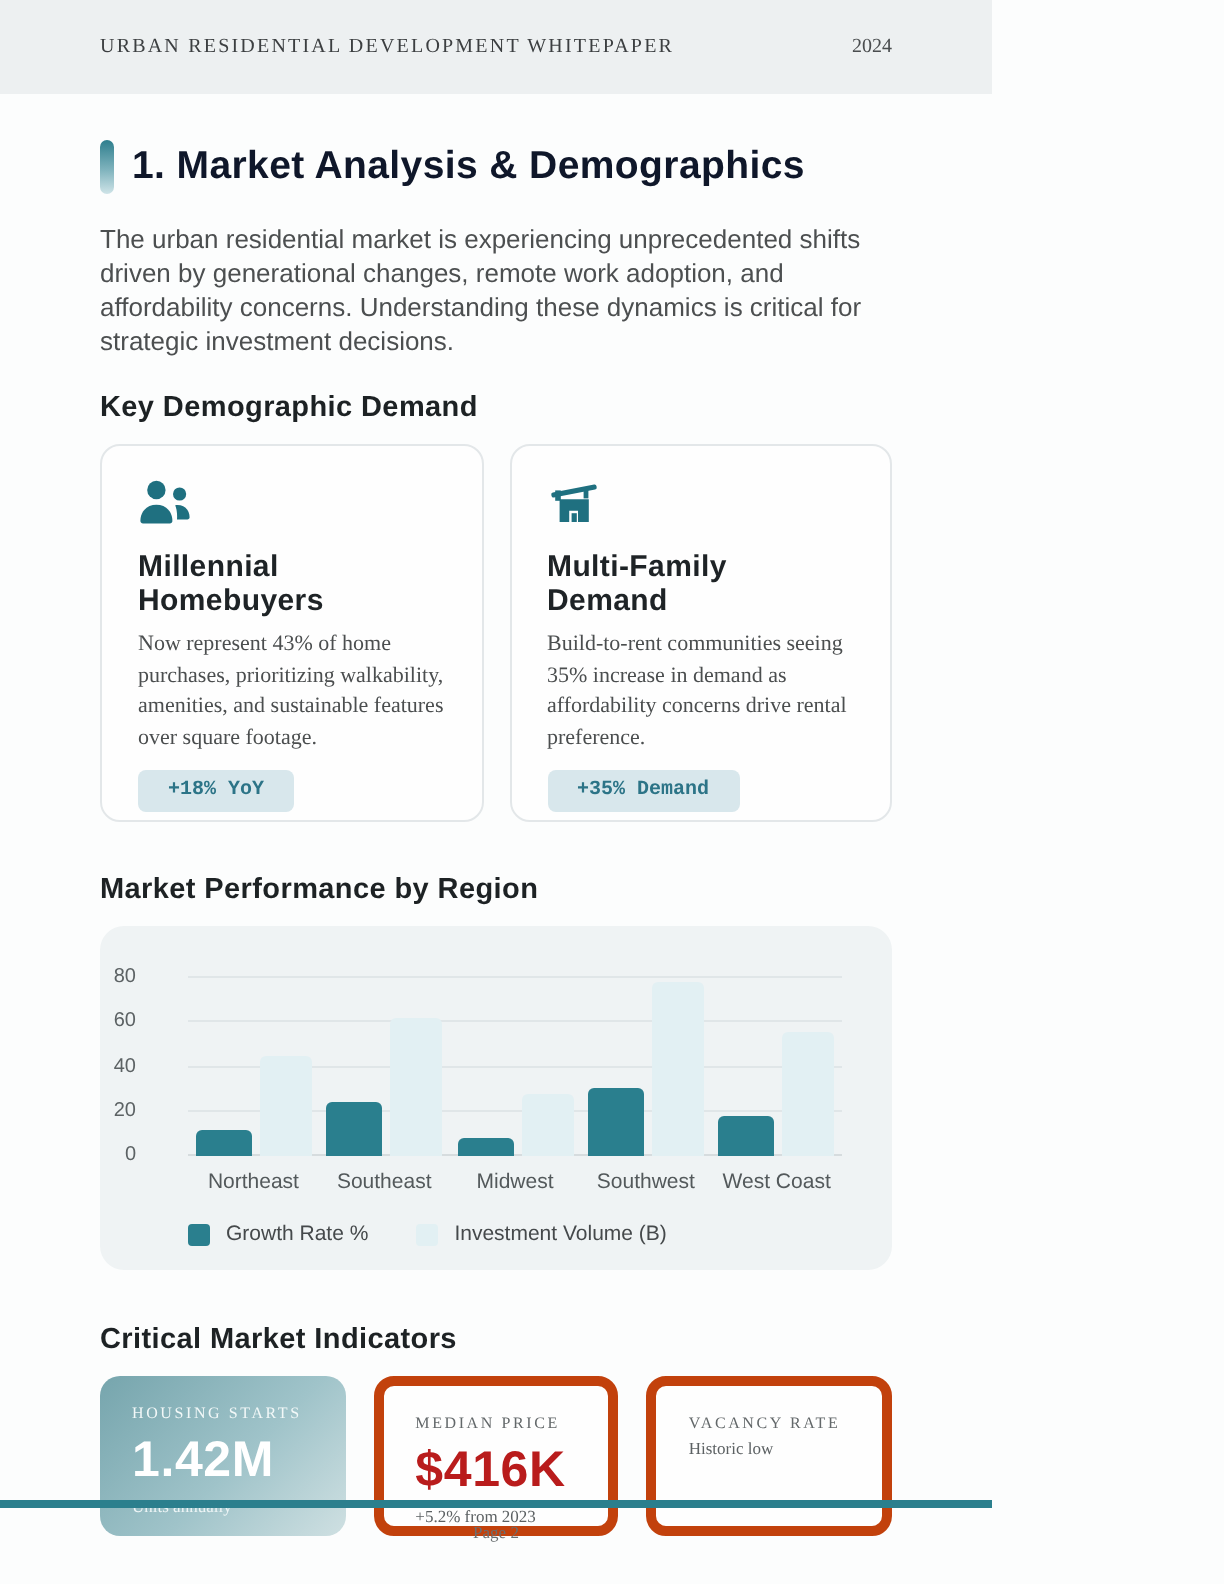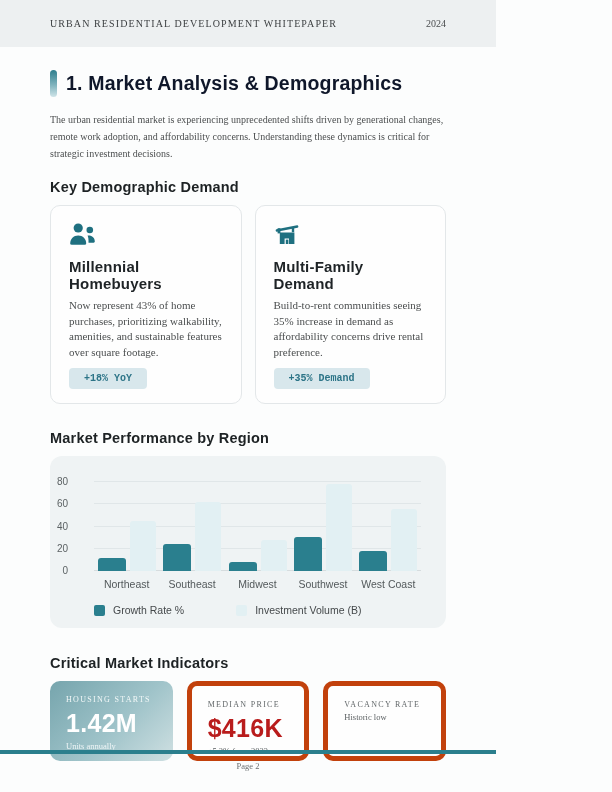--- a/index.html
+++ b/index.html
@@ -27,34 +27,34 @@
 
   
   .section-title-row { display:flex; align-items:center; gap:9px; margin-top:23px; }
   .accent-bar {
     width:7px; height:27px; border-radius:4px;
     background:linear-gradient(180deg,#2e7e8d 0%,#7fb3bd 55%,#cfe4e8 100%);
   }
   h1 { font-size:19.5px; font-weight:700; color:#0f172a; letter-spacing:.2px; }
 
   .intro {
-    margin-top:14px; font-family:Liberation Serif, serif;
-    font-size:10px; line-height:17px; color:#4c4f50; max-width:520px;
+    margin-top:14px; font-family:Liberation Sans, sans-serif;
+    font-size:13px; line-height:17px; color:#4c4f50; max-width:520px;
   }
 
   h2 { font-size:14.5px; font-weight:700; color:#1d2224; letter-spacing:.2px; }
   .h2-demo { margin-top:17px; }
   .h2-chart { margin-top:26px; }
   .h2-ind { margin-top:27px; }
 
   
   .demo-grid { display:grid; grid-template-columns:1fr 1fr; gap:13px; margin-top:10px; }
   .demo-card {
     background:#fefefe; border:1px solid #e3e7e9; border-radius:10px;
-    padding:16px 18px 14px 18px; min-height:143px;
+    padding:16px 18px 4px 18px; min-height:143px;
   }
   .demo-card .icon { display:block; height:24px; }
   .demo-card h3 { font-size:15px; font-weight:700; color:#1e2326; margin-top:12px; letter-spacing:.2px; }
   .demo-card p {
     font-family:"Liberation Serif","DejaVu Serif",serif; font-size:11px;
     line-height:15.5px; color:#4b4e4f; margin-top:6px;
   }
   .badge {
     display:inline-block; margin-top:8px; background:#d8e7ec; color:#2c7487;
     font-family:Liberation Mono, monospace; font-weight:700;
@@ -75,21 +75,21 @@
   .plot { position:relative; flex:1; height:89px; }
   .gridline { position:absolute; left:0; right:0; height:1px; background:#e0e6e8; }
   .gridline.base { background:#d6dcde; }
   .groups { position:absolute; inset:0; display:flex; }
   .group { flex:1; display:flex; align-items:flex-end; justify-content:center; gap:4px; }
   .bar { border-radius:3px 3px 0 0; }
   .bar.s0 { width:28px; }
   .bar.s1 { width:26px; }
   .x-labels { display:flex; margin-left:44px; margin-right:0; margin-top:7px; }
   .x-label { flex:1; text-align:center; font-size:10.5px; color:#53595b; }
-  .legend { display:flex; gap:52px; margin-left:44px; margin-top:14px; align-items:center; }
+  .legend { display:flex; gap:24px; margin-left:44px; margin-top:14px; align-items:center; }
   .legend-item { display:flex; align-items:center; gap:8px; font-size:10.5px; color:#45494b; }
   .swatch { width:11px; height:11px; border-radius:2px; display:inline-block; }
 
   
   .stat-grid { display:grid; grid-template-columns:repeat(3,1fr); gap:14px; margin-top:10px; }
   .stat-card {
     border-radius:10px; padding:14px 16px 12px 16px; height:80px;
     background:#fefefe; border:5px solid #c2410c;
   }
   .stat-card.highlight {

